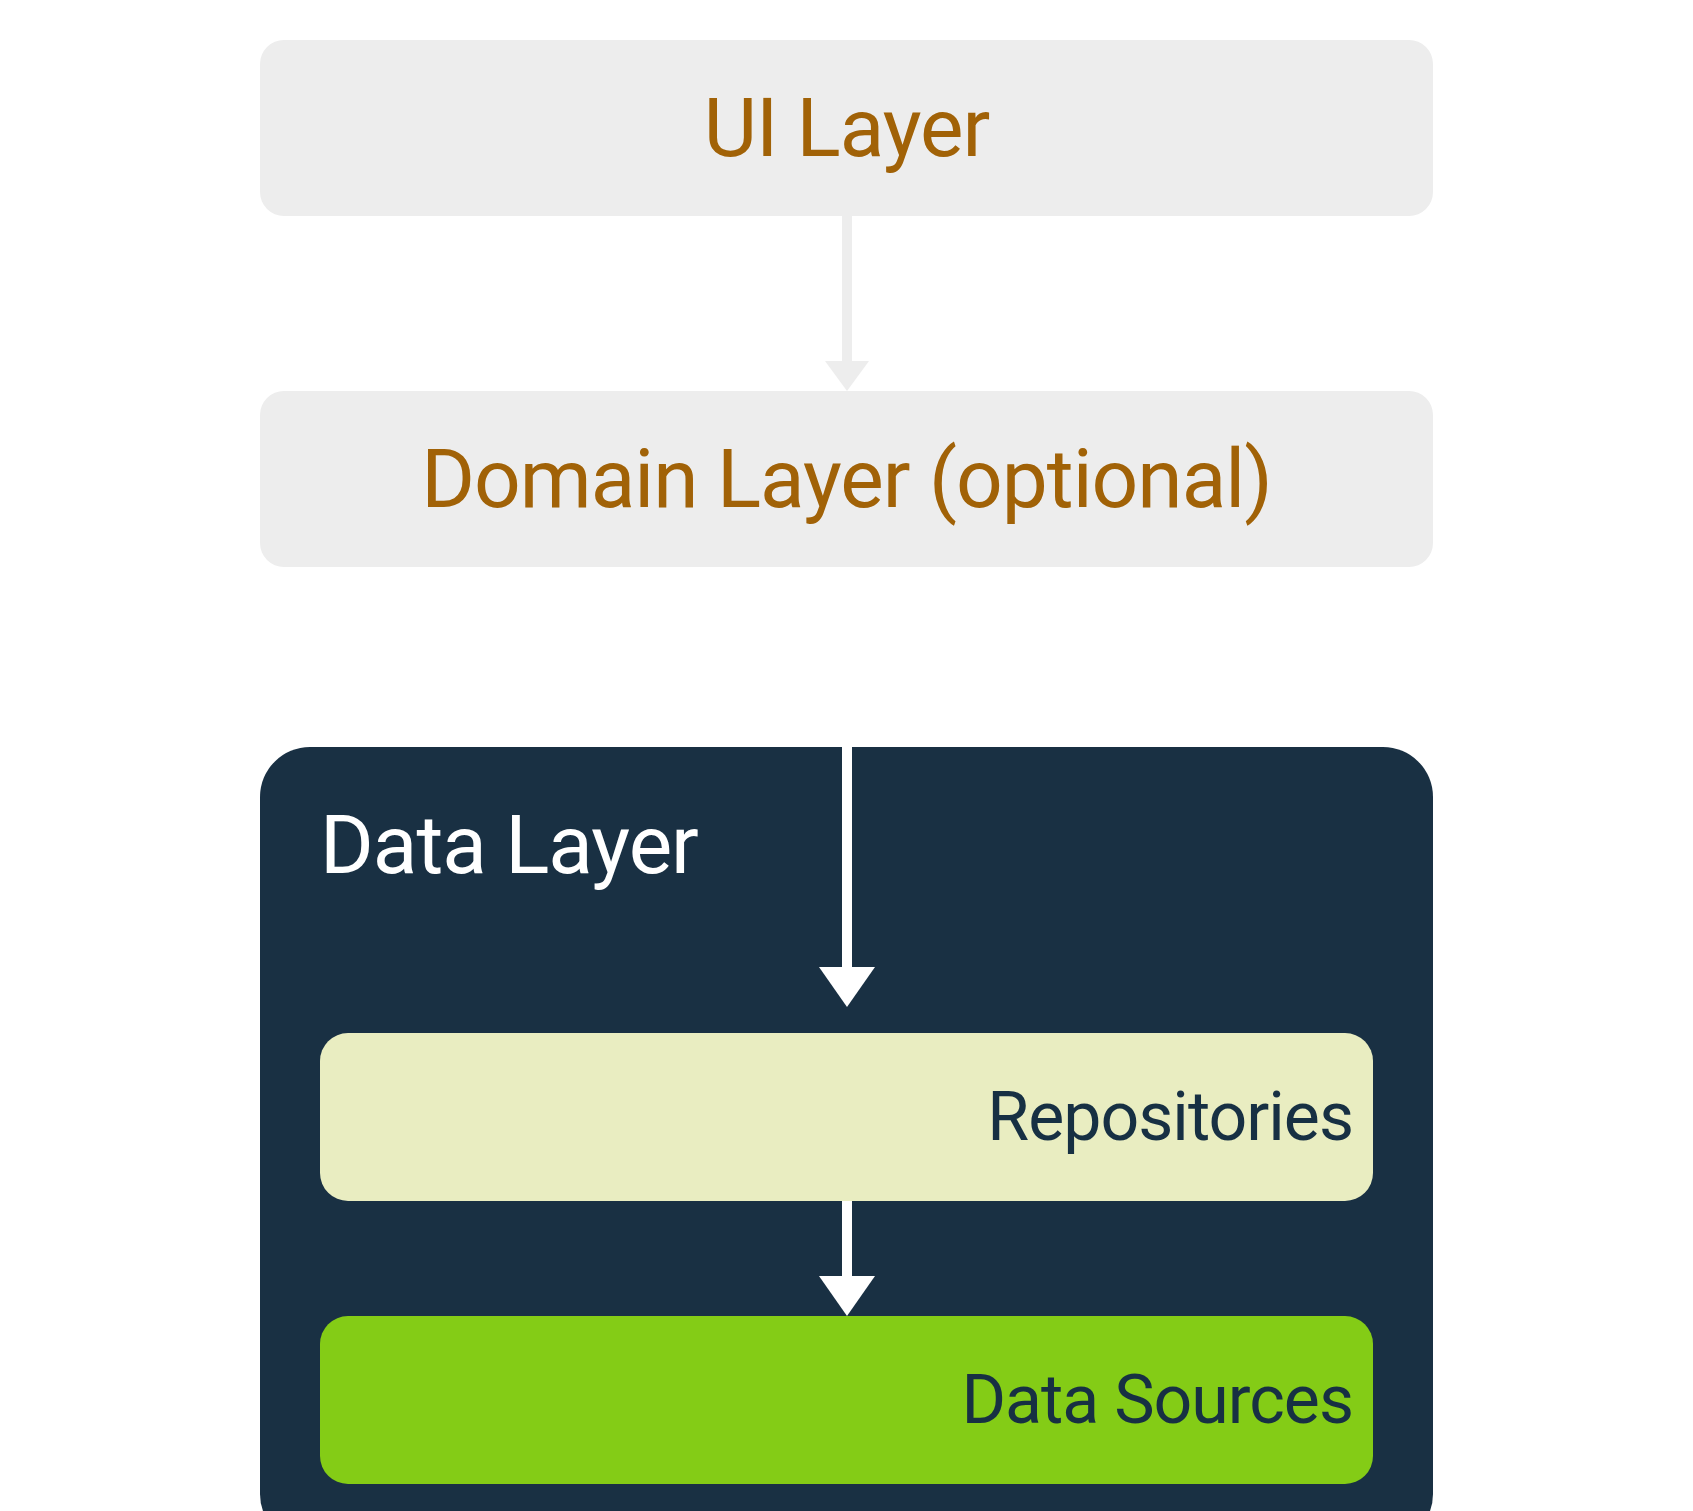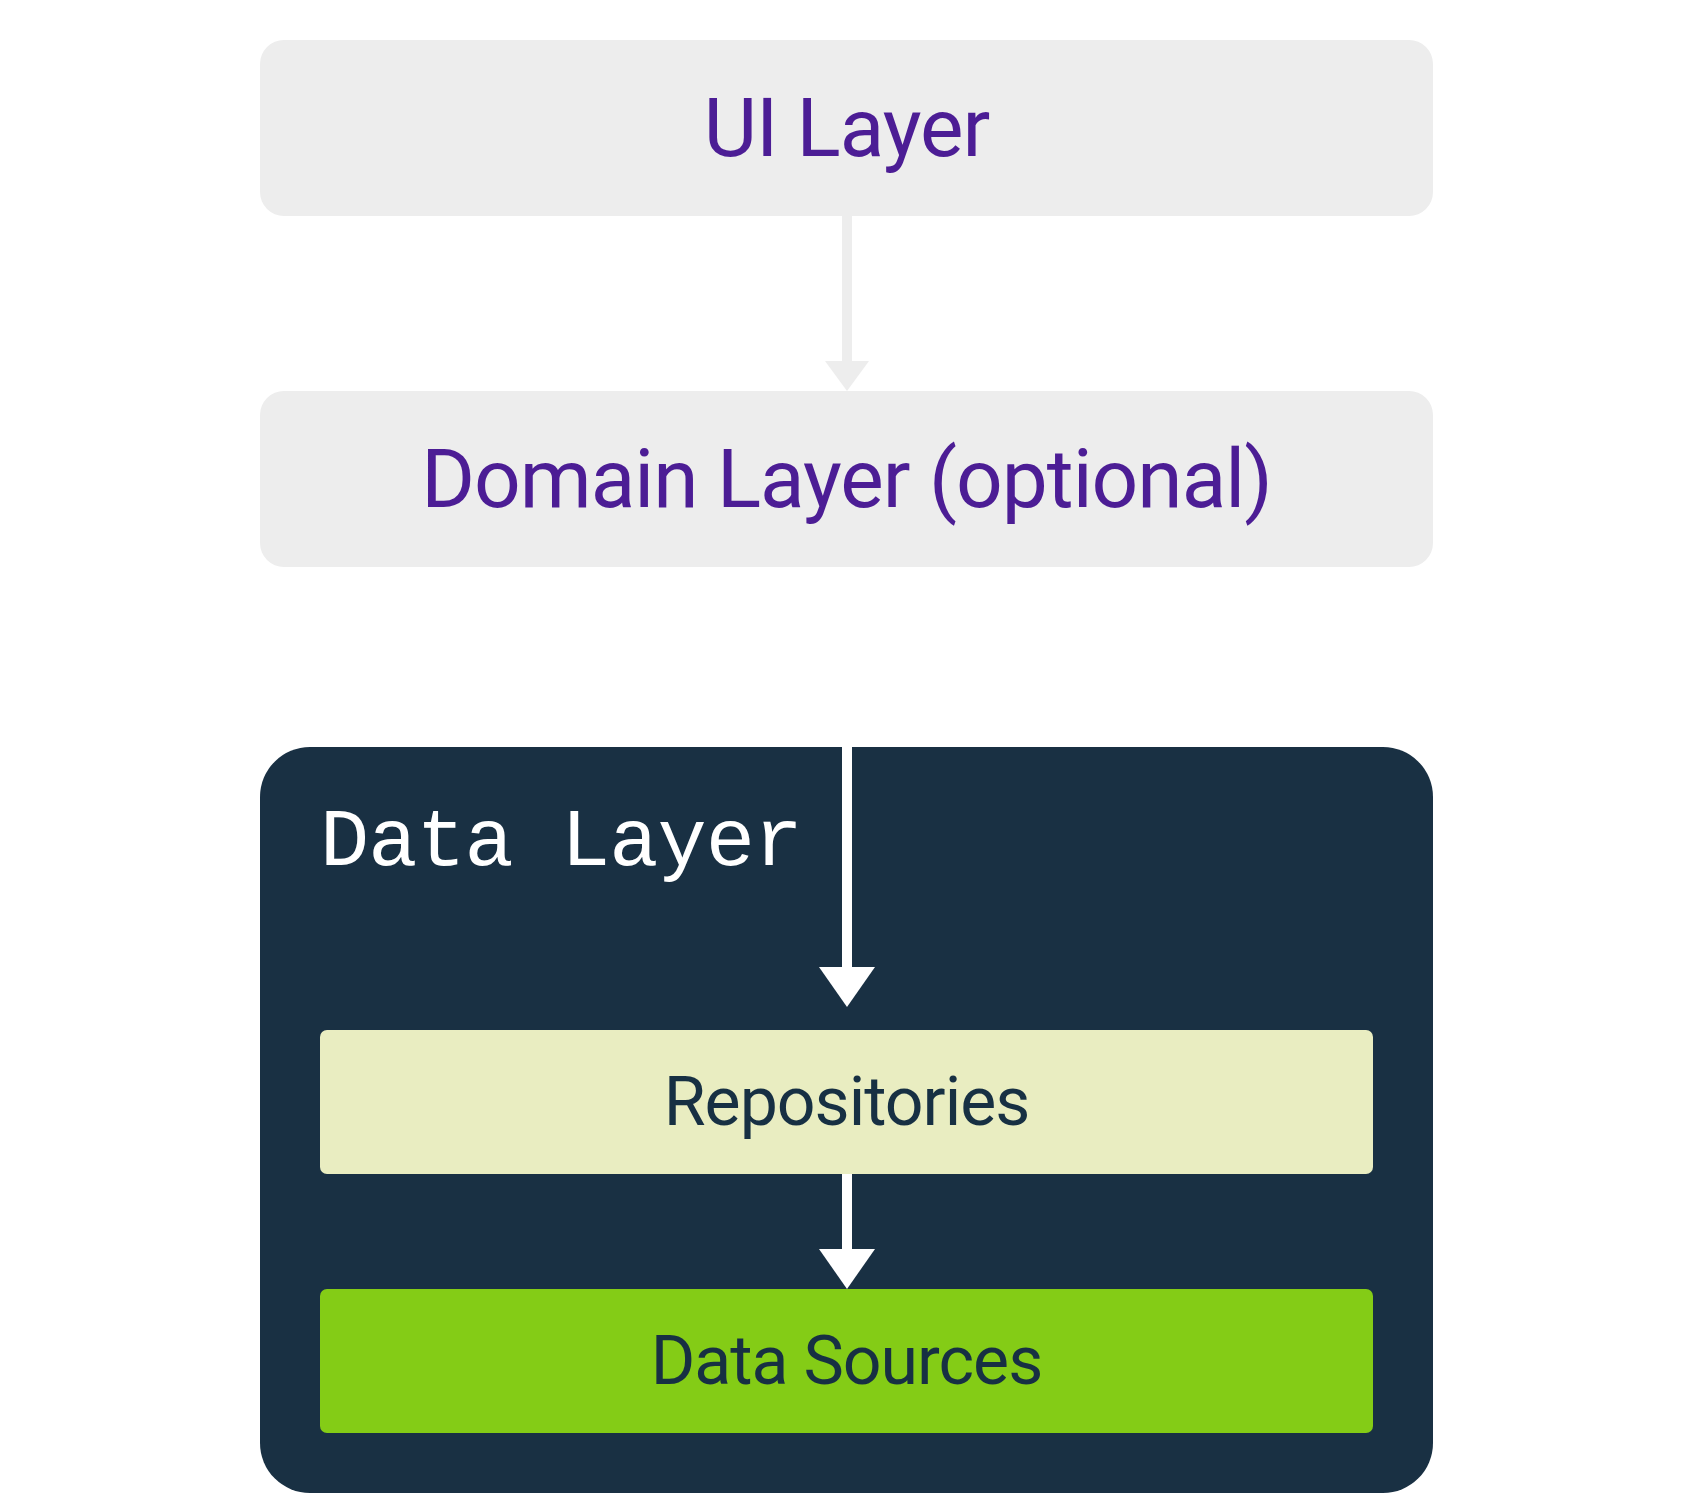--- a/index.html
+++ b/index.html
@@ -22,21 +22,21 @@
       align-items: center;
     }
     .layer-box {
       width: 100%;
       background: #ededed;
       border-radius: 24px;
       padding: 40px 20px;
       text-align: center;
       font-size: 82px;
       font-weight: 400;
-      color: #4c1d95;
+      color: #a16207;
       letter-spacing: -1px;
     }
     .arrow-light {
       display: flex;
       flex-direction: column;
       align-items: center;
       margin: 0;
     }
     .arrow-light-line {
       width: 10px;
@@ -95,27 +95,26 @@
       margin-top: -260px;
       position: relative;
       z-index: 1;
     }
     .data-layer-title {
       color: #ffffff;
       font-size: 82px;
       font-weight: 400;
       margin-bottom: 45px;
       letter-spacing: -1px;
-      font-family: Liberation Mono, monospace;
     }
     .inner-box {
       width: 100%;
-      border-radius: 7px;
-      padding: 32px 20px;
-      text-align: center;
+      border-radius: 28px;
+      padding: 44px 20px;
+      text-align: right;
       font-size: 68px;
       font-weight: 400;
       color: #173043;
       letter-spacing: -1px;
     }
     .repositories-box {
       background: #e9edc1;
       margin-top: 140px;
     }
     .datasources-box {

